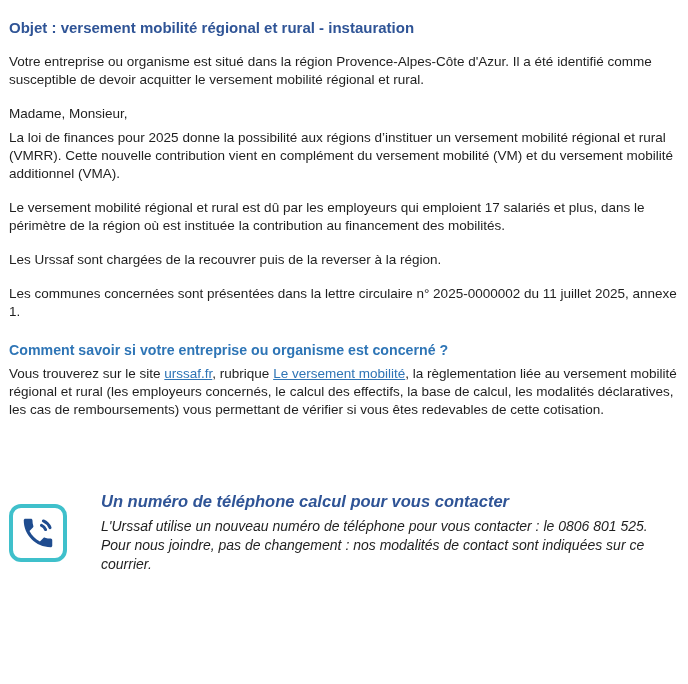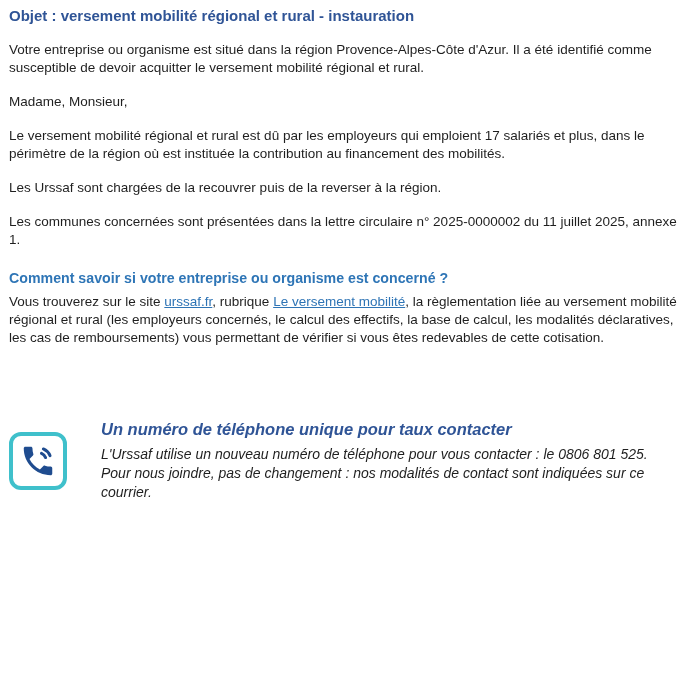--- a/index.html
+++ b/index.html
@@ -11,21 +11,21 @@
   body {
     width: 688px;
     height: 684px;
     font-family: "Liberation Sans", sans-serif;
     color: #1f1f1f;
   }
   .page {
     box-sizing: border-box;
     width: 688px;
     height: 684px;
-    padding: 6px 8px 0 9px;
+    padding: 18px 8px 0 9px;
   }
   .subject {
     margin: 0;
     font-size: 15px;
     line-height: 19px;
     font-weight: bold;
     color: #2f5496;
   }
   p.body-par {
     margin: 16px 0 0 0;
@@ -87,20 +87,21 @@
 
 <div class="page">
 
   <h1 class="subject">Objet : versement mobilité régional et rural - instauration</h1>
 
   <p class="body-par">Votre entreprise ou organisme est situé dans la région Provence-Alpes-Côte d'Azur. Il a été identifié comme susceptible de devoir acquitter le versement mobilité régional et rural.</p>
 
   <p class="body-par">Madame, Monsieur,</p>
 
 
+  <p class="body-par after-heading">La loi de finances pour 2025 donne la possibilité aux régions d’instituer un versement mobilité régional et rural (VMRR). Cette nouvelle contribution vient en complément du versement mobilité (VM) et du versement mobilité additionnel (VMA).</p>
 
   <p class="body-par">Le versement mobilité régional et rural est dû par les employeurs qui emploient 17 salariés et plus, dans le périmètre de la région où est instituée la contribution au financement des mobilités.</p>
 
   <p class="body-par">Les Urssaf sont chargées de la recouvrer puis de la reverser à la région.</p>
 
 
 
   <p class="body-par">Les communes concernées sont présentées dans la lettre circulaire n° 2025-0000002 du 11 juillet 2025, annexe 1.</p>
 
   <h2 class="section-heading">Comment savoir si votre entreprise ou organisme est concerné ?</h2>
@@ -109,19 +110,19 @@
 
   <div class="contact">
     <div class="icon-box">
       <svg width="38" height="38" viewBox="0 0 24 24" aria-hidden="true">
         <path fill="#1f4c8f" d="M20 15.5c-1.25 0-2.45-.2-3.57-.57-.35-.11-.74-.03-1.02.24l-2.2 2.2c-2.83-1.44-5.15-3.75-6.59-6.59l2.2-2.21c.28-.26.36-.65.25-1C8.7 6.45 8.5 5.25 8.5 4c0-.55-.45-1-1-1H4c-.55 0-1 .45-1 1 0 9.39 7.61 17 17 17 .55 0 1-.45 1-1v-3.5c0-.55-.45-1-1-1z"></path>
         <path fill="none" stroke="#1f4c8f" stroke-width="1.9" stroke-linecap="round" d="M14.2 7.2a5.2 5.2 0 0 1 2.6 2.6"></path>
         <path fill="none" stroke="#1f4c8f" stroke-width="1.9" stroke-linecap="round" d="M15.4 4.4a8.3 8.3 0 0 1 4.2 4.2"></path>
       </svg>
     </div>
     <div class="contact-text">
-      <div class="contact-heading">Un numéro de téléphone unique pour taux contacter</div>
+      <div class="contact-heading">Un numéro de téléphone calcul pour vous contacter</div>
       <div class="contact-line">L'Urssaf utilise un nouveau numéro de téléphone pour vous contacter : le 0806 801 525.</div>
       <div class="contact-line">Pour nous joindre, pas de changement : nos modalités de contact sont indiquées sur ce courrier.</div>
     </div>
   </div>
 
 </div>
 
 </body></html>

